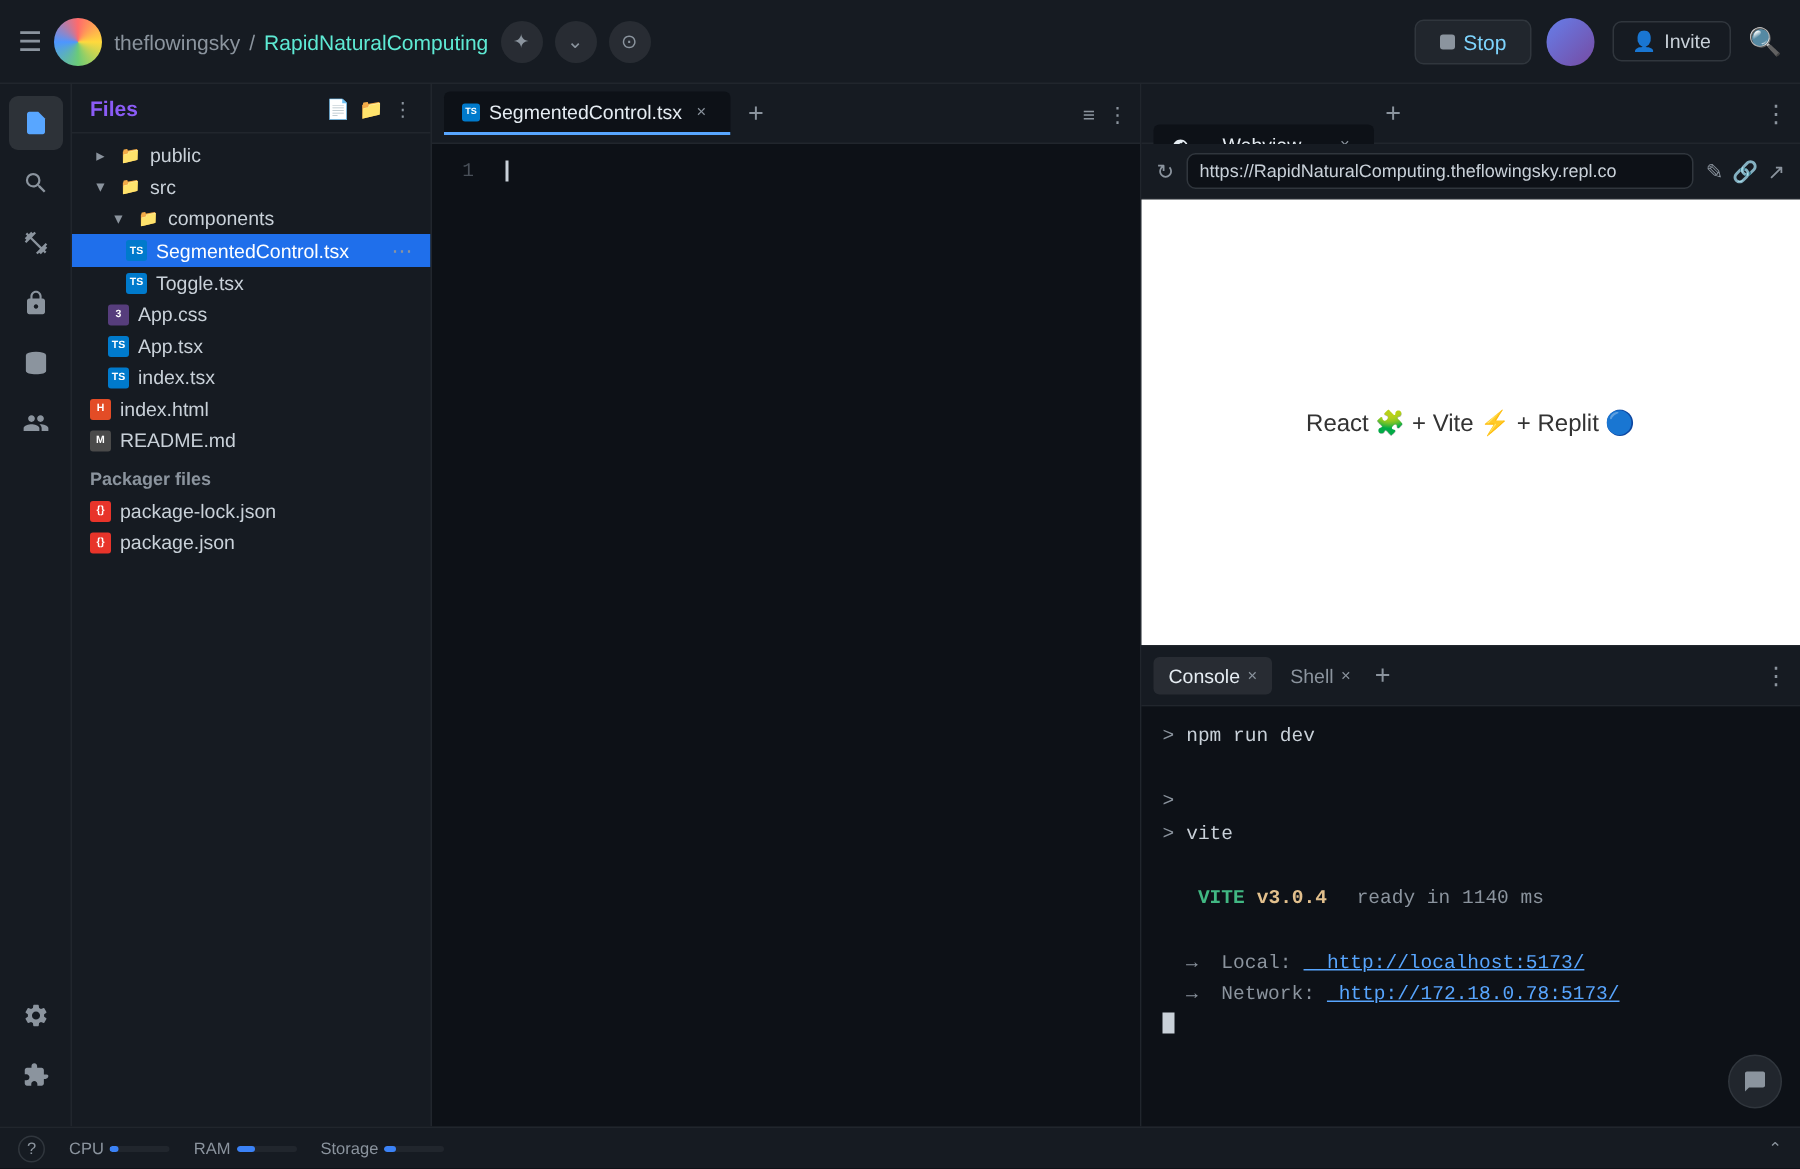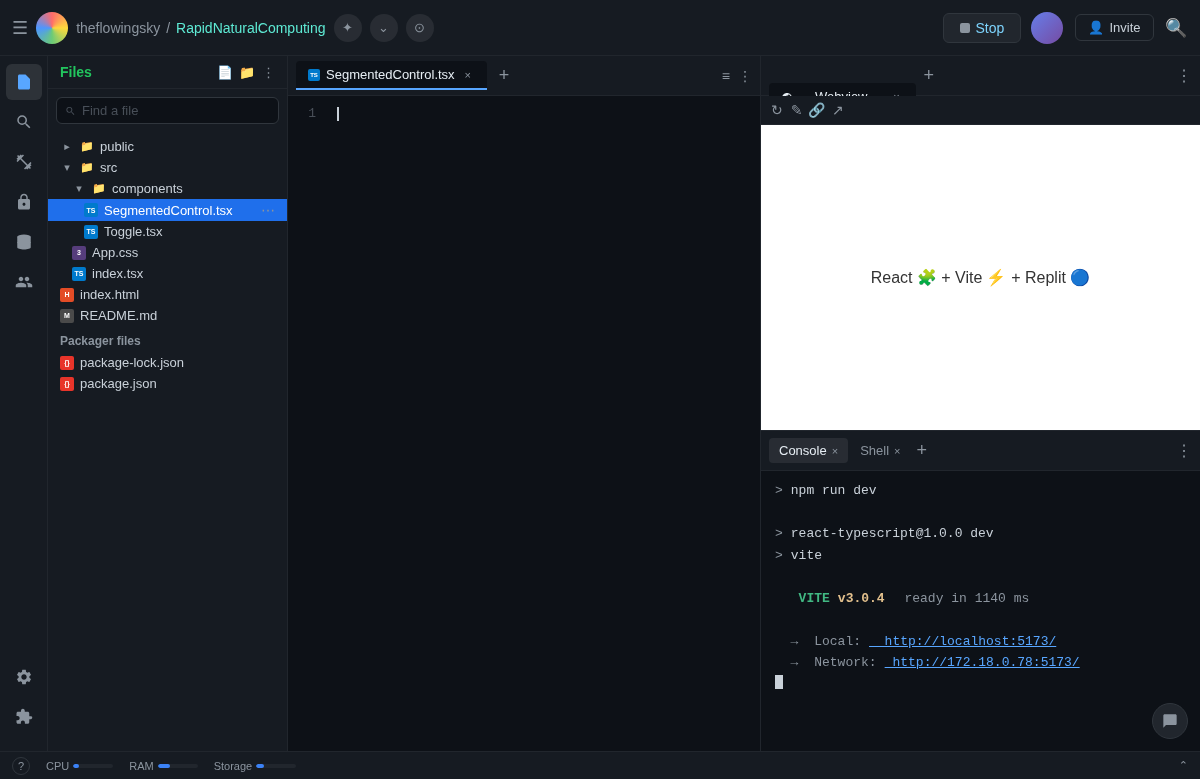--- a/index.html
+++ b/index.html
@@ -174,21 +174,21 @@
     .file-panel-header {
       display: flex;
       align-items: center;
       justify-content: space-between;
       padding: 8px 12px;
       border-bottom: 1px solid #21262d;
     }
     .file-panel-title {
       font-size: 14px;
       font-weight: 600;
-      color: #22c55e;
+      color: #8b5cf6;
     }
     .file-panel-actions {
       display: flex;
       gap: 6px;
     }
     .file-panel-action {
       color: #8b949e;
       font-size: 13px;
       cursor: pointer;
     }
@@ -758,26 +758,20 @@
 
   <div class="file-panel">
     <div class="file-panel-header">
       <span class="file-panel-title">Files</span>
       <div class="file-panel-actions">
         <span class="file-panel-action" title="New file">📄</span>
         <span class="file-panel-action" title="New folder">📁</span>
         <span class="file-panel-action">⋮</span>
       </div>
     </div>
-    <div class="file-search">
-      <svg width="12" height="12" viewBox="0 0 24 24" fill="#484f58">
-          <path d="M15.5 14h-.79l-.28-.27A6.5 6.5 0 0016 9.5 6.5 6.5 0 109.5 16c1.61 0 3.09-.59 4.23-1.57l.27.28v.79l5 4.99L20.49 19l-4.99-5zm-6 0C7.01 14 5 11.99 5 9.5S7.01 5 9.5 5 14 7.01 14 9.5 11.99 14 9.5 14z"></path>
-        </svg>
-      <input type="text" placeholder="Find a file" style="">
-    </div>
     <div class="file-tree">
 
       <div class="file-item">
         <span class="file-icon folder-icon">▸</span>
         <span class="file-icon">📁</span>
         <span>public</span>
       </div>
 
       <div class="file-item">
         <span class="file-icon folder-icon">▾</span>
@@ -800,20 +794,24 @@
       <div class="file-item file-item-indent2">
         <div class="tsx-icon">TS</div>
         <span>Toggle.tsx</span>
       </div>
 
       <div class="file-item file-item-indent1">
         <div class="css-icon">3</div>
         <span>App.css</span>
       </div>
 
+      <div class="file-item file-item-indent1">
+        <div class="tsx-icon">TS</div>
+        <span>App.tsx</span>
+      </div>
 
       <div class="file-item file-item-indent1">
         <div class="tsx-icon">TS</div>
         <span>index.tsx</span>
       </div>
 
       <div class="file-item">
         <div class="html-icon">H</div>
         <span>index.html</span>
       </div>
@@ -869,20 +867,21 @@
               <path d="M12 2C6.48 2 2 6.48 2 12s4.48 10 10 10 10-4.48 10-10S17.52 2 12 2zm-1 17.93c-3.95-.49-7-3.85-7-7.93 0-.62.08-1.21.21-1.79L9 15v1c0 1.1.9 2 2 2v1.93zm6.9-2.54c-.26-.81-1-1.39-1.9-1.39h-1v-3c0-.55-.45-1-1-1H8v-2h2c.55 0 1-.45 1-1V7h2c1.1 0 2-.9 2-2v-.41c2.93 1.19 5 4.06 5 7.41 0 2.08-.8 3.97-2.1 5.39z"></path>
             </svg>
           <span>Webview</span>
           <span class="tab-close">×</span>
         </div>
         <span class="webview-add">+</span>
         <span class="webview-more">⋮</span>
       </div>
       <div class="webview-url-bar">
         <span class="url-refresh">↻</span>
+        <input class="url-input" type="text" value="https://RapidNaturalComputing.theflowingsky.repl.co" style="">
         <div class="url-action-icons">
           <span class="url-action-icon">✎</span>
           <span class="url-action-icon">🔗</span>
           <span class="url-action-icon">↗</span>
         </div>
       </div>
       <div class="webview-content">
         <div class="webview-app-text">
           React 🧩 + Vite ⚡ + Replit 🔵
         </div>
@@ -905,21 +904,20 @@
       <div class="console-content">
         <div class="console-line">
           <span class="console-prompt">&gt;</span>
           <span class="console-cmd">npm run dev</span>
         </div>
         <div class="console-line">
           <span class="console-output">&nbsp;</span>
         </div>
         <div class="console-line">
           <span class="console-prompt">&gt;</span>
-          <span class="console-cmd">react-typescript@1.0.0 dev</span>
         </div>
         <div class="console-line">
           <span class="console-prompt">&gt;</span>
           <span class="console-cmd">vite</span>
         </div>
         <div class="console-line">
           <span class="console-output">&nbsp;</span>
         </div>
         <div class="console-line">
           <span>&nbsp;&nbsp;</span>

